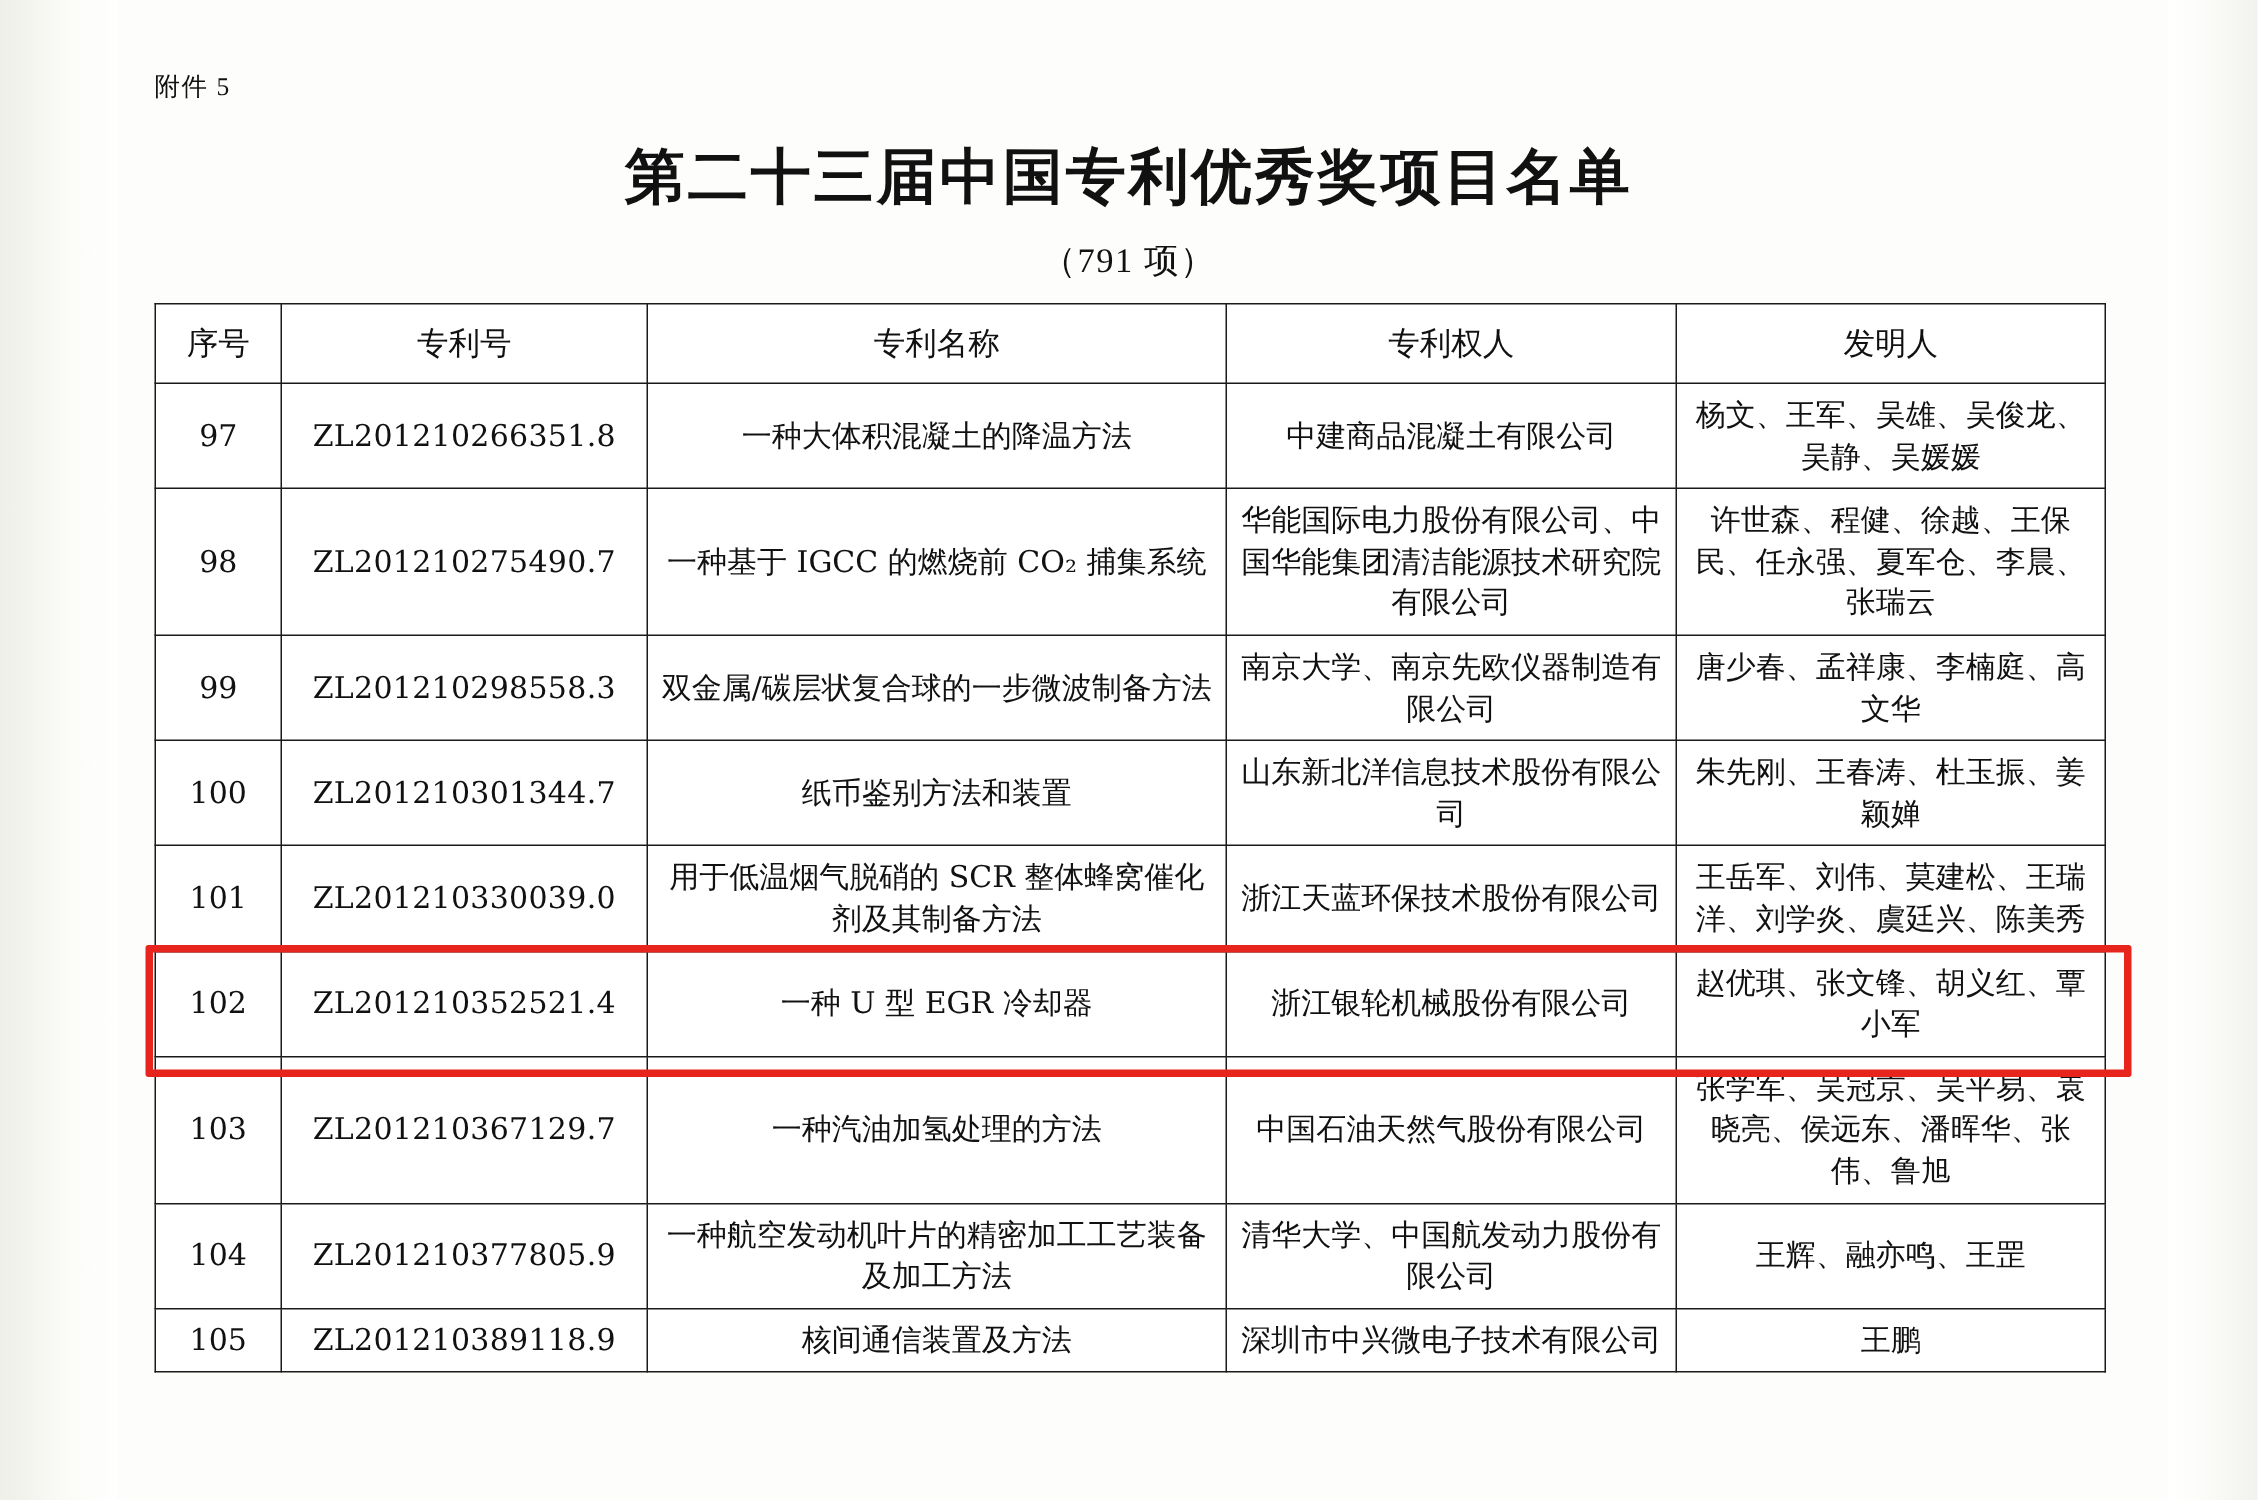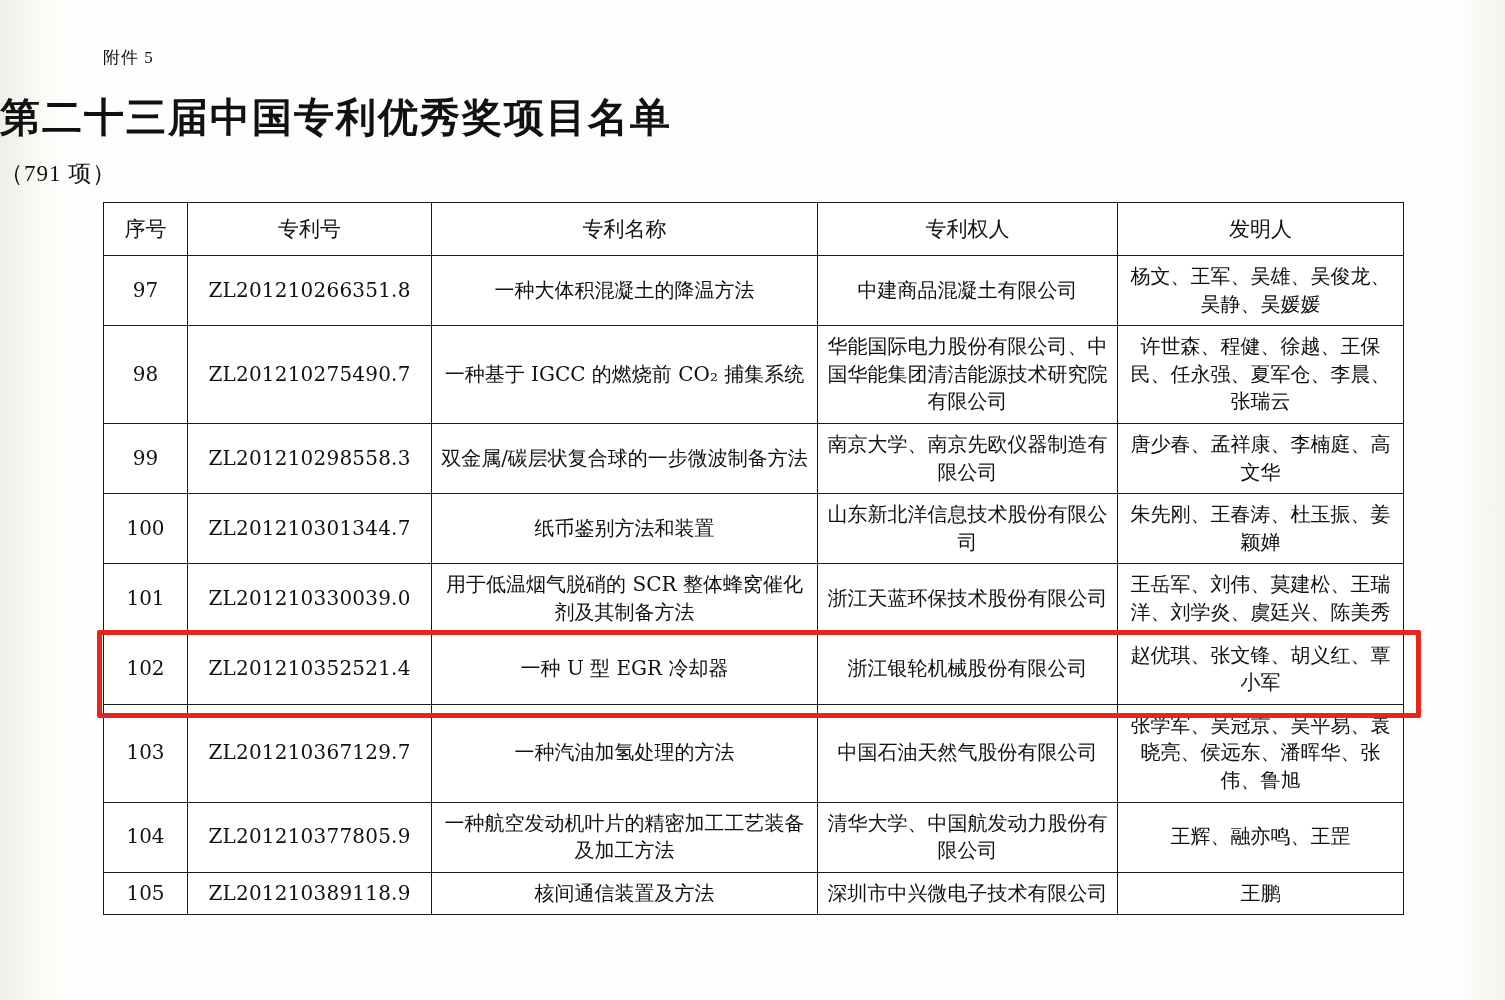--- a/index.html
+++ b/index.html
@@ -43,32 +43,32 @@
     top: 46px;
     font-size: 17px;
     letter-spacing: 1px;
     font-family: "Liberation Serif", "DejaVu Serif", serif;
   }
   .doc-title {
     position: absolute;
     left: 0;
     right: 0;
     top: 90px;
-    text-align: left;
+    text-align: center;
     font-size: 40px;
     font-weight: bold;
     letter-spacing: 2px;
     font-family: "DejaVu Serif", "Liberation Serif", serif;
   }
   .doc-subtitle {
     position: absolute;
     left: 0;
     right: 0;
     top: 158px;
-    text-align: left;
+    text-align: center;
     font-size: 23px;
     letter-spacing: 1px;
   }
   table.list {
     position: absolute;
     left: 103px;
     top: 202px;
     width: 1300px;
     border-collapse: collapse;
     table-layout: fixed;

